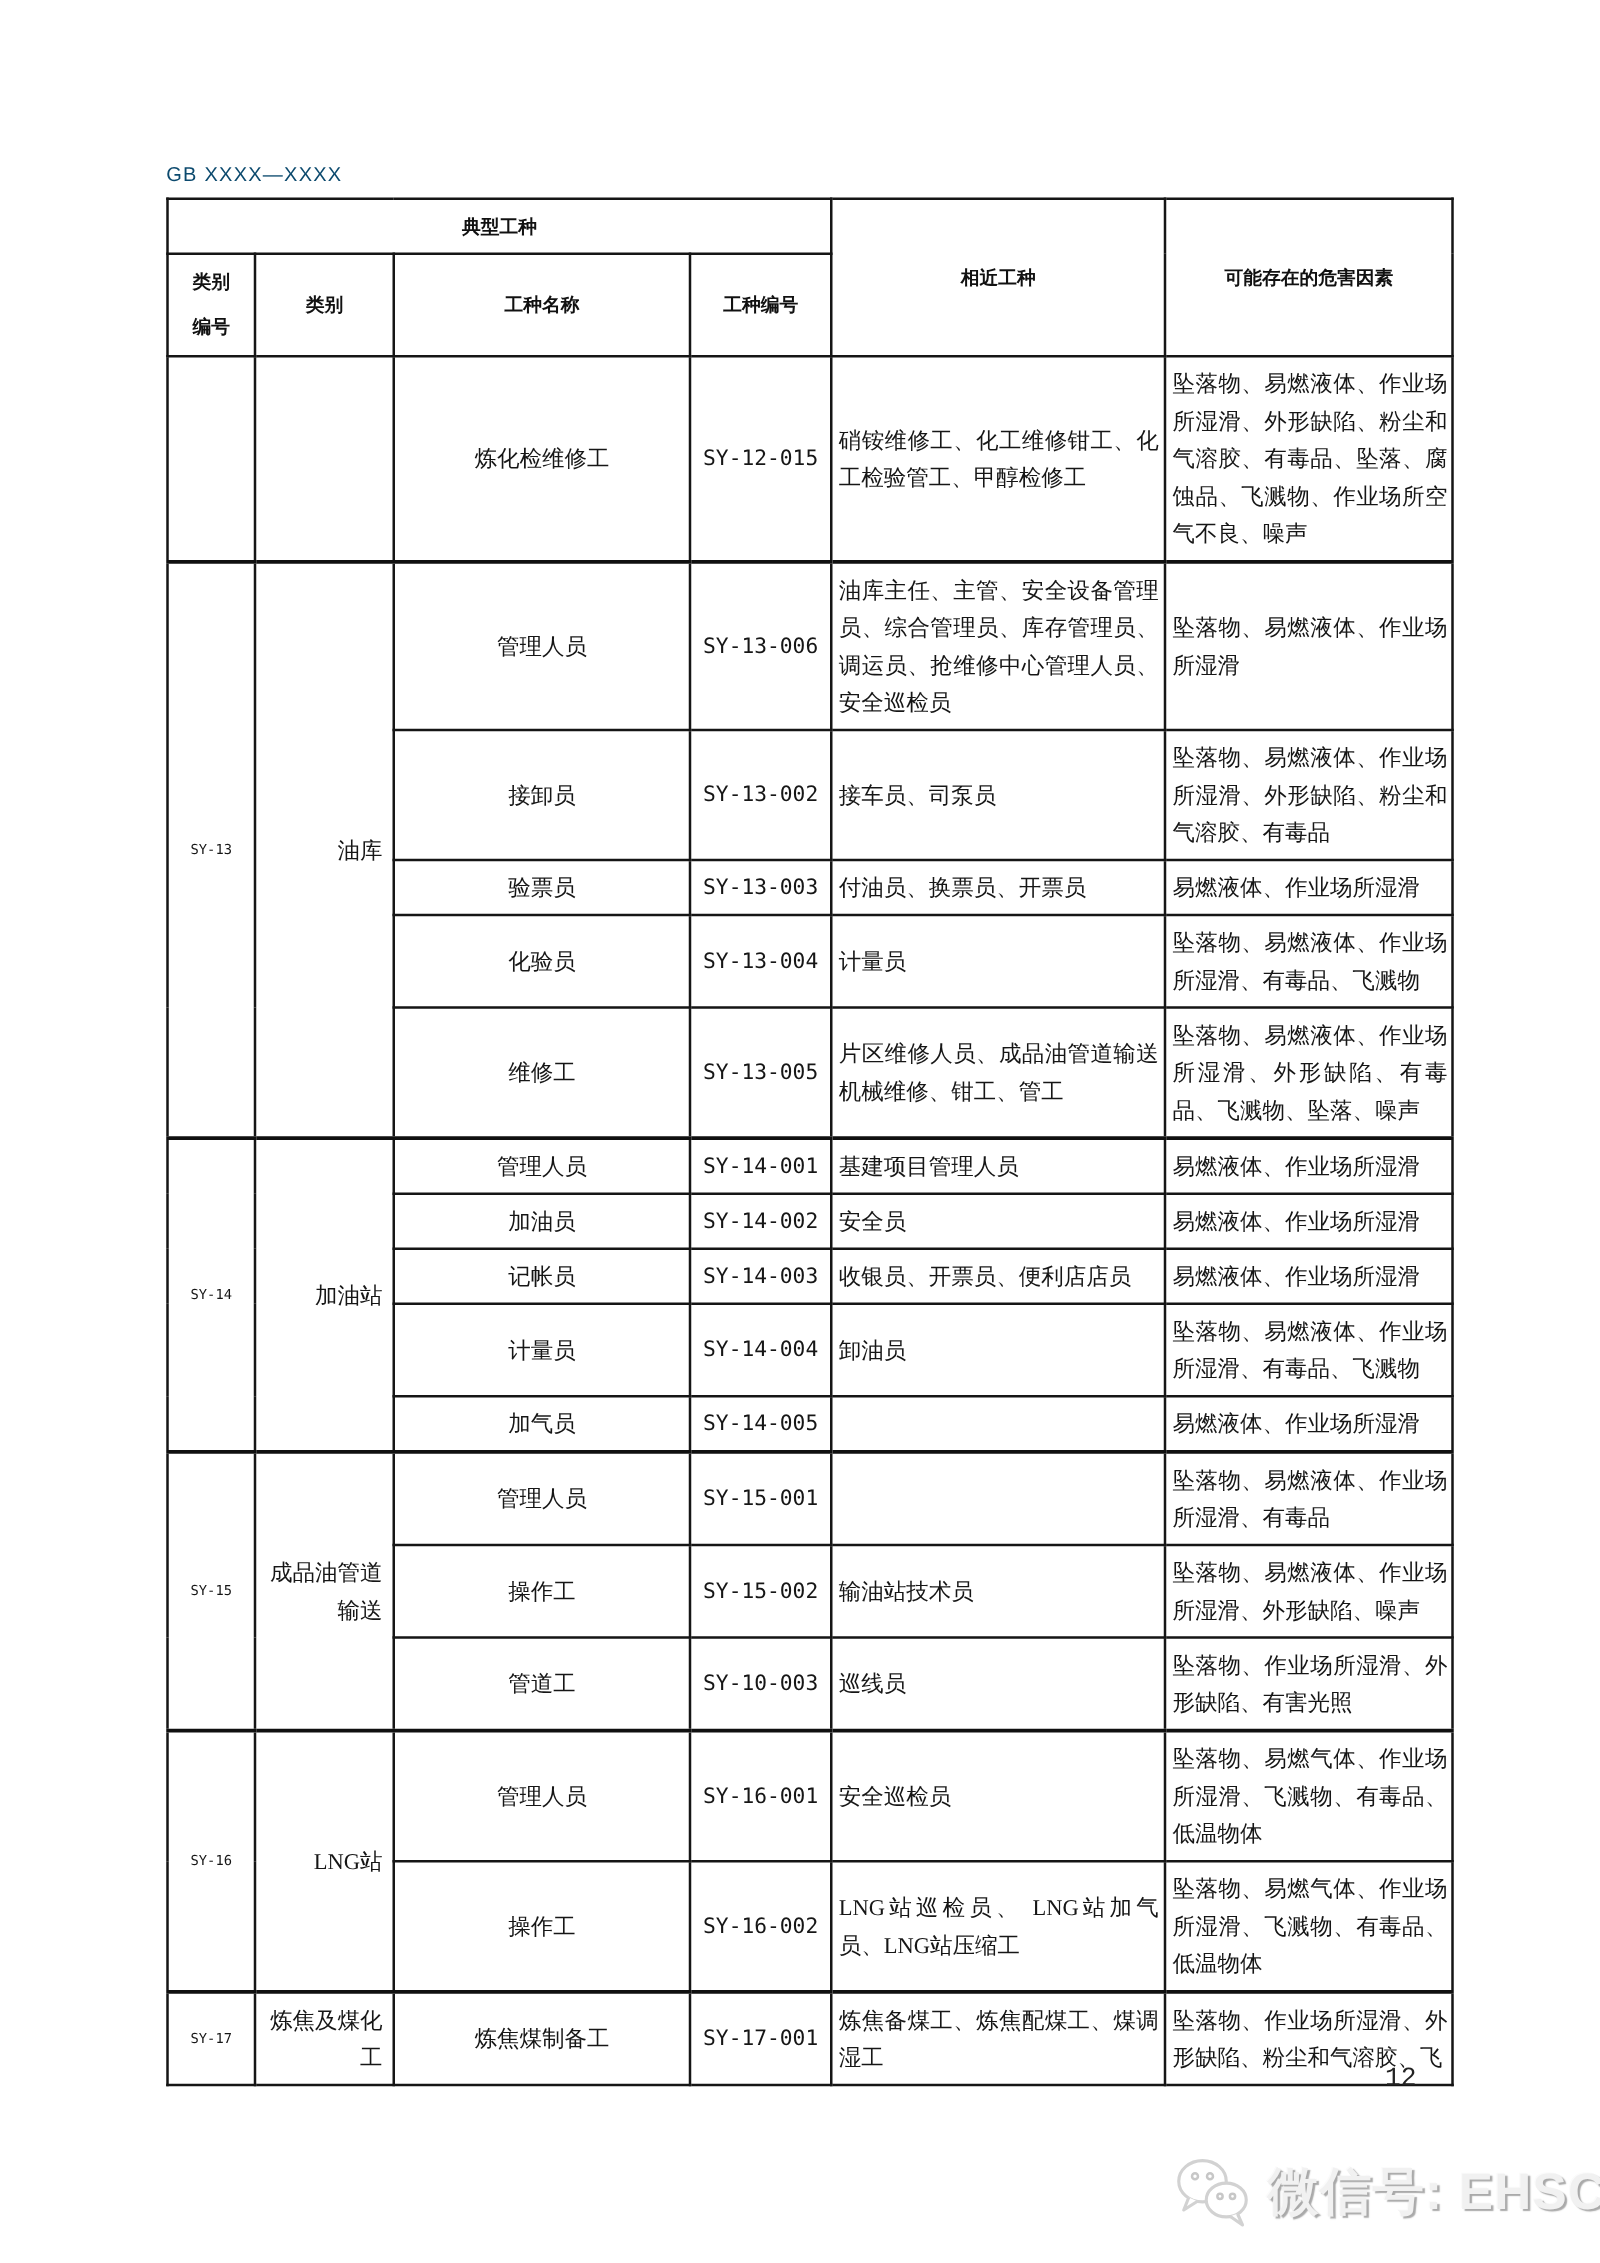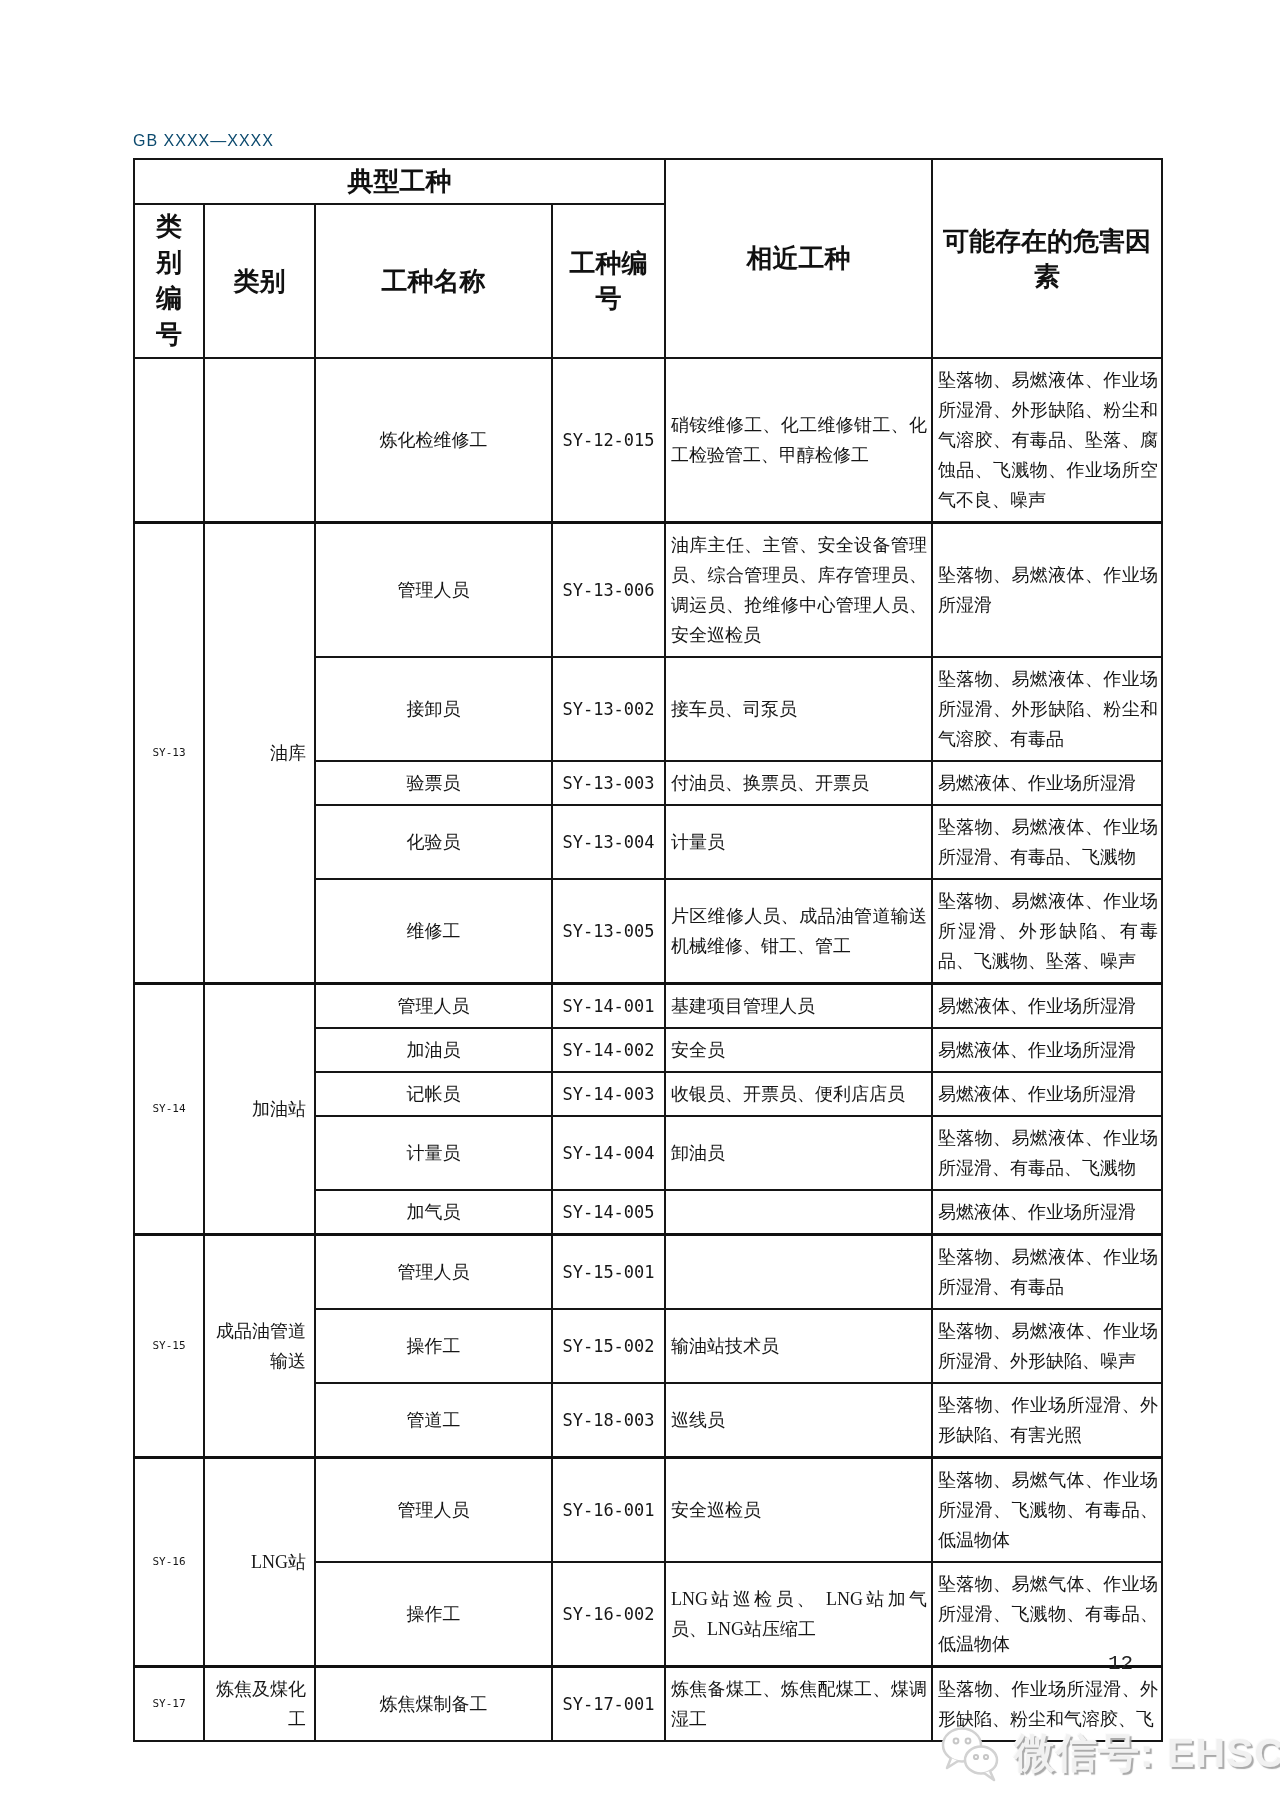--- a/index.html
+++ b/index.html
@@ -21,21 +21,21 @@
     width:1028px;
     border-collapse:collapse;
     table-layout:fixed;
   }
   table.jobs th, table.jobs td{
     border:2px solid #151515;
     vertical-align:middle;
     word-break:break-all;
   }
   thead th{
-    font-size:26px;font-weight:bold;
+    font-size:15px;font-weight:bold;
     text-align:center;padding:4px 4px;color:#111;margin-left:48px;
   }
   tr.hdrA{height:44px;}
   tr.hdrB{height:58px;}
   th.cat-no-hdr{padding:4px 13px;line-height:36px;}
   tbody td{
     font-size:18px;line-height:30px;
     padding:6px 4px;color:#161616;
   }
   td.c-catno{
@@ -182,21 +182,21 @@
         <td class="c-hazard">坠落物、易燃液体、作业场所湿滑、有毒品</td>
       </tr>
       <tr>
         <td class="c-name">操作工</td>
         <td class="c-code">SY-15-002</td>
         <td class="c-similar">输油站技术员</td>
         <td class="c-hazard">坠落物、易燃液体、作业场所湿滑、外形缺陷、噪声</td>
       </tr>
       <tr>
         <td class="c-name">管道工</td>
-        <td class="c-code">SY-18-003</td>
+        <td class="c-code">SY-10-003</td>
         <td class="c-similar">巡线员</td>
         <td class="c-hazard">坠落物、作业场所湿滑、外形缺陷、有害光照</td>
       </tr>
       <tr class="group-start">
         <td class="c-catno" rowspan="2">SY-16</td>
         <td class="c-cat" rowspan="2">LNG站</td>
         <td class="c-name">管理人员</td>
         <td class="c-code">SY-16-001</td>
         <td class="c-similar">安全巡检员</td>
         <td class="c-hazard">坠落物、易燃气体、作业场所湿滑、飞溅物、有毒品、低温物体</td>

